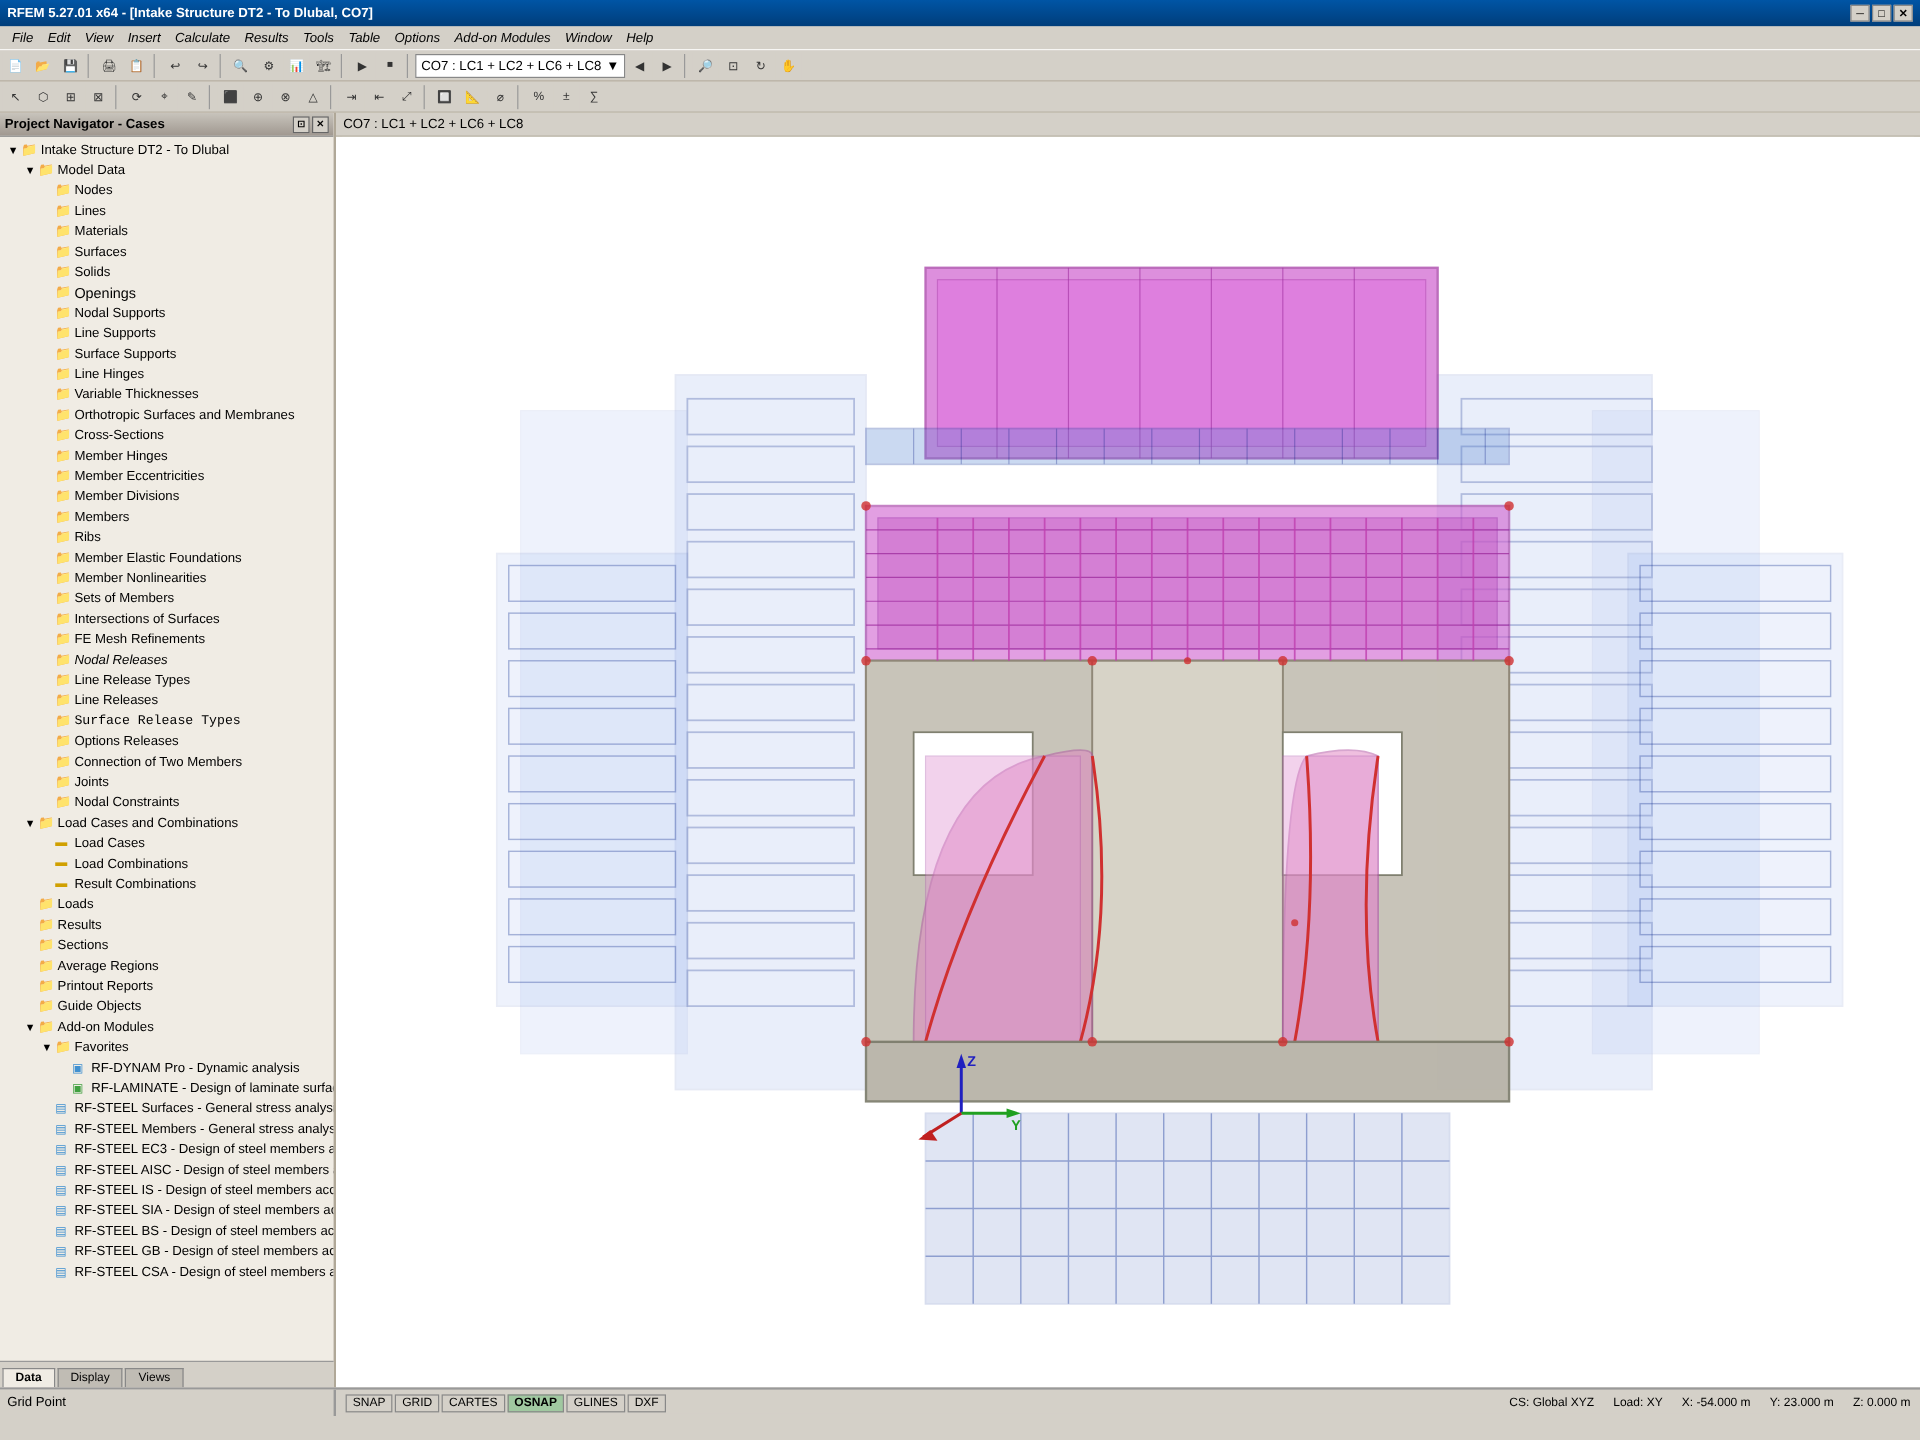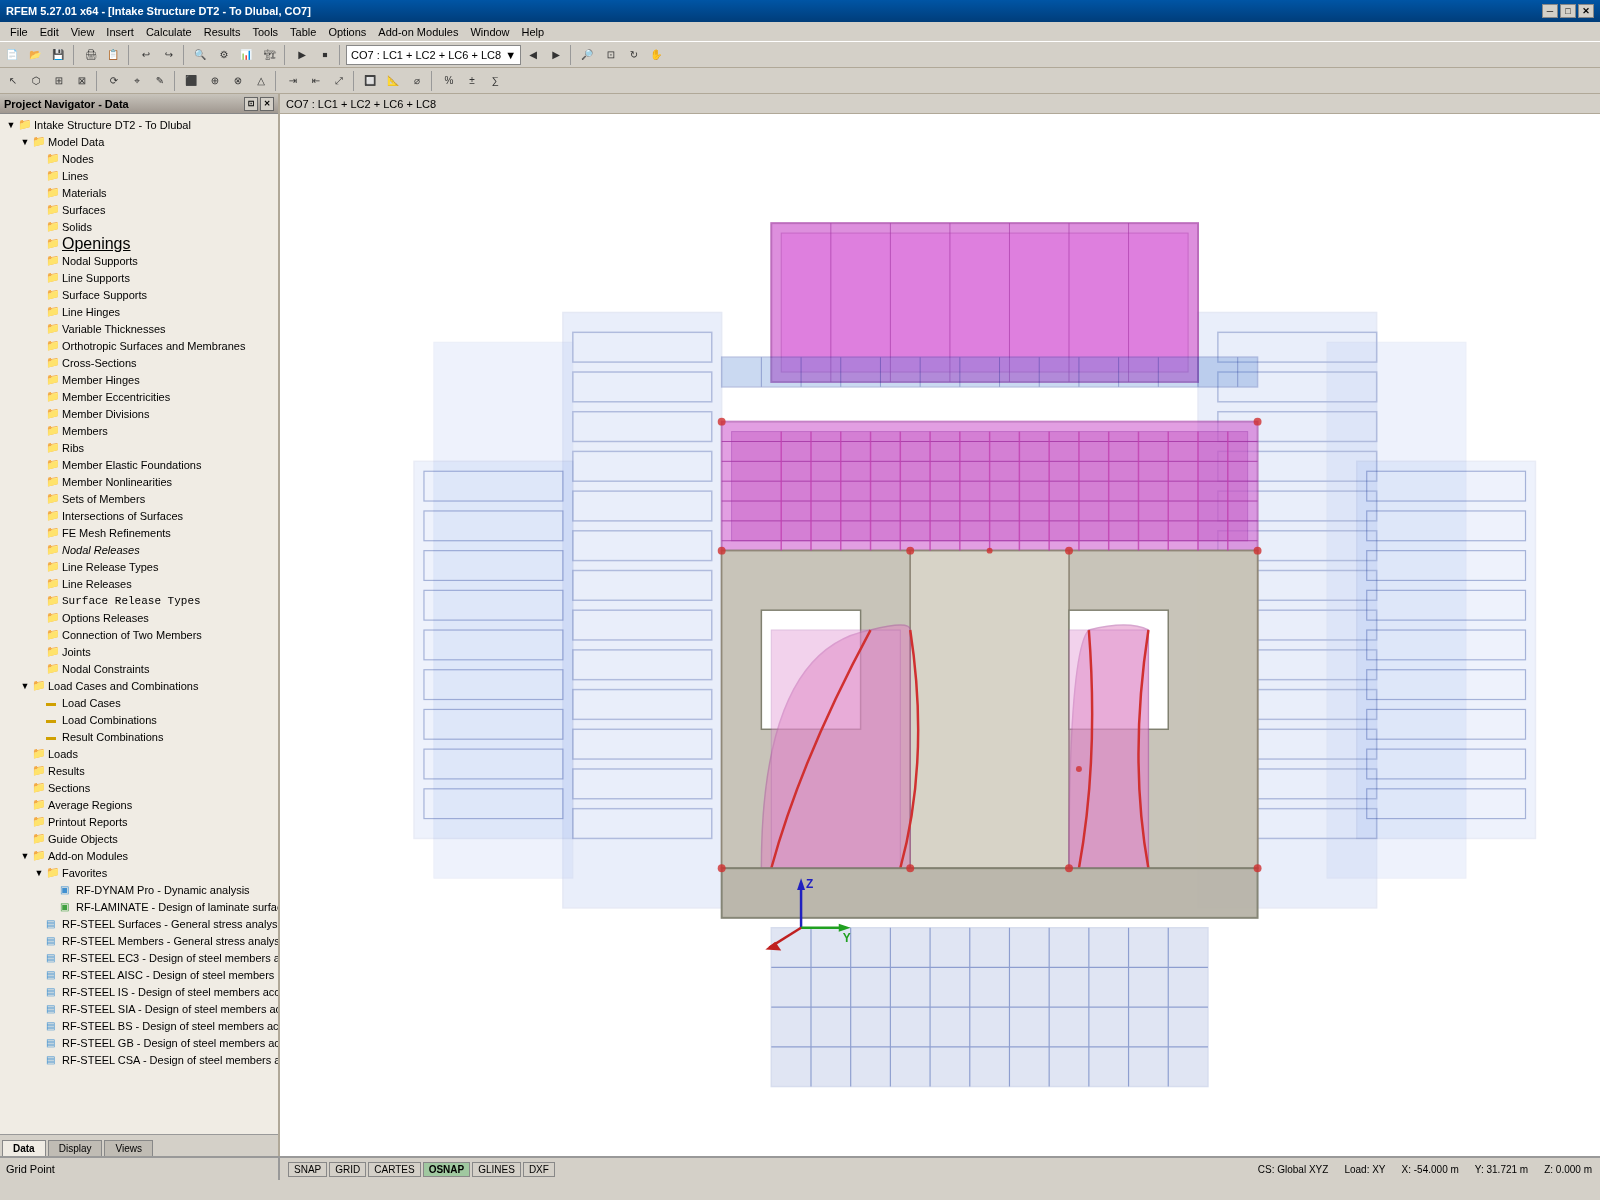--- a/index.html
+++ b/index.html
@@ -35,20 +35,21 @@
       display: flex;
       align-items: center;
       padding: 0 4px;
       border-bottom: 1px solid #fff;
       font-size: 11px;
     }
     .menu-item {
       padding: 2px 6px;
       cursor: pointer;
       color: #000;
+      font-style: italic;
     }
 
     
     .toolbar {
       background: #d4d0c8;
       height: 26px;
       display: flex;
       align-items: center;
       padding: 0 2px;
       border-bottom: 1px solid #b0a898;
@@ -294,21 +295,21 @@
   <div class="tb-sep"></div>
   <div class="tb-btn">%</div>
   <div class="tb-btn">±</div>
   <div class="tb-btn">∑</div>
 </div>
 
 <div id="main-layout" style="height: calc(1200px - 22px - 20px - 26px - 26px - 22px - 22px); display:flex;">
 
   <div id="navigator">
     <div id="nav-header">
-      <span>Project Navigator - Data</span>
+      <span>Project Navigator - Cases</span>
       <div id="nav-header-btns">
         <div class="nav-header-btn">⊡</div>
         <div class="nav-header-btn">✕</div>
       </div>
     </div>
     <div id="nav-tree">
 
     <div class="tree-item" style="padding-left: 4px;">
           <span style="width:14px;display:inline-block;flex-shrink:0;font-size:9px;text-align:center;">▼</span>
           <span style="width:16px;flex-shrink:0;display:inline-flex;align-items:center;">
@@ -356,21 +357,21 @@
           <span style="width:16px;flex-shrink:0;display:inline-flex;align-items:center;">
             <span style="color:#e8b840;font-size:11px;">📁</span>
           </span>
           <span style="font-size:11px;">Solids</span>
         </div>
         <div class="tree-item" style="padding-left: 32px;">
           <span style="width:14px;display:inline-block;flex-shrink:0;font-size:9px;text-align:center;"></span>
           <span style="width:16px;flex-shrink:0;display:inline-flex;align-items:center;">
             <span style="color:#e8b840;font-size:11px;">📁</span>
           </span>
-          <span style="font-size:16px;text-decoration:underline;">Openings</span>
+          <span style="font-size:12px;">Openings</span>
         </div>
         <div class="tree-item" style="padding-left: 32px;">
           <span style="width:14px;display:inline-block;flex-shrink:0;font-size:9px;text-align:center;"></span>
           <span style="width:16px;flex-shrink:0;display:inline-flex;align-items:center;">
             <span style="color:#e8b840;font-size:11px;">📁</span>
           </span>
           <span style="font-size:11px;">Nodal Supports</span>
         </div>
         <div class="tree-item" style="padding-left: 32px;">
           <span style="width:14px;display:inline-block;flex-shrink:0;font-size:9px;text-align:center;"></span>
@@ -940,17 +941,17 @@
       <div class="snap-btn">GRID</div>
       <div class="snap-btn">CARTES</div>
       <div class="snap-btn active">OSNAP</div>
       <div class="snap-btn">GLINES</div>
       <div class="snap-btn">DXF</div>
     </div>
     <div id="status-right" style="display:flex; align-items:center; gap:16px; font-size:10px;">
       <span>CS: Global XYZ</span>
       <span>Load: XY</span>
       <span>X: -54.000 m</span>
-      <span>Y: 31.721 m</span>
+      <span>Y: 23.000 m</span>
       <span>Z: 0.000 m</span>
     </div>
   </div>
 </div>
 
 </body></html>

